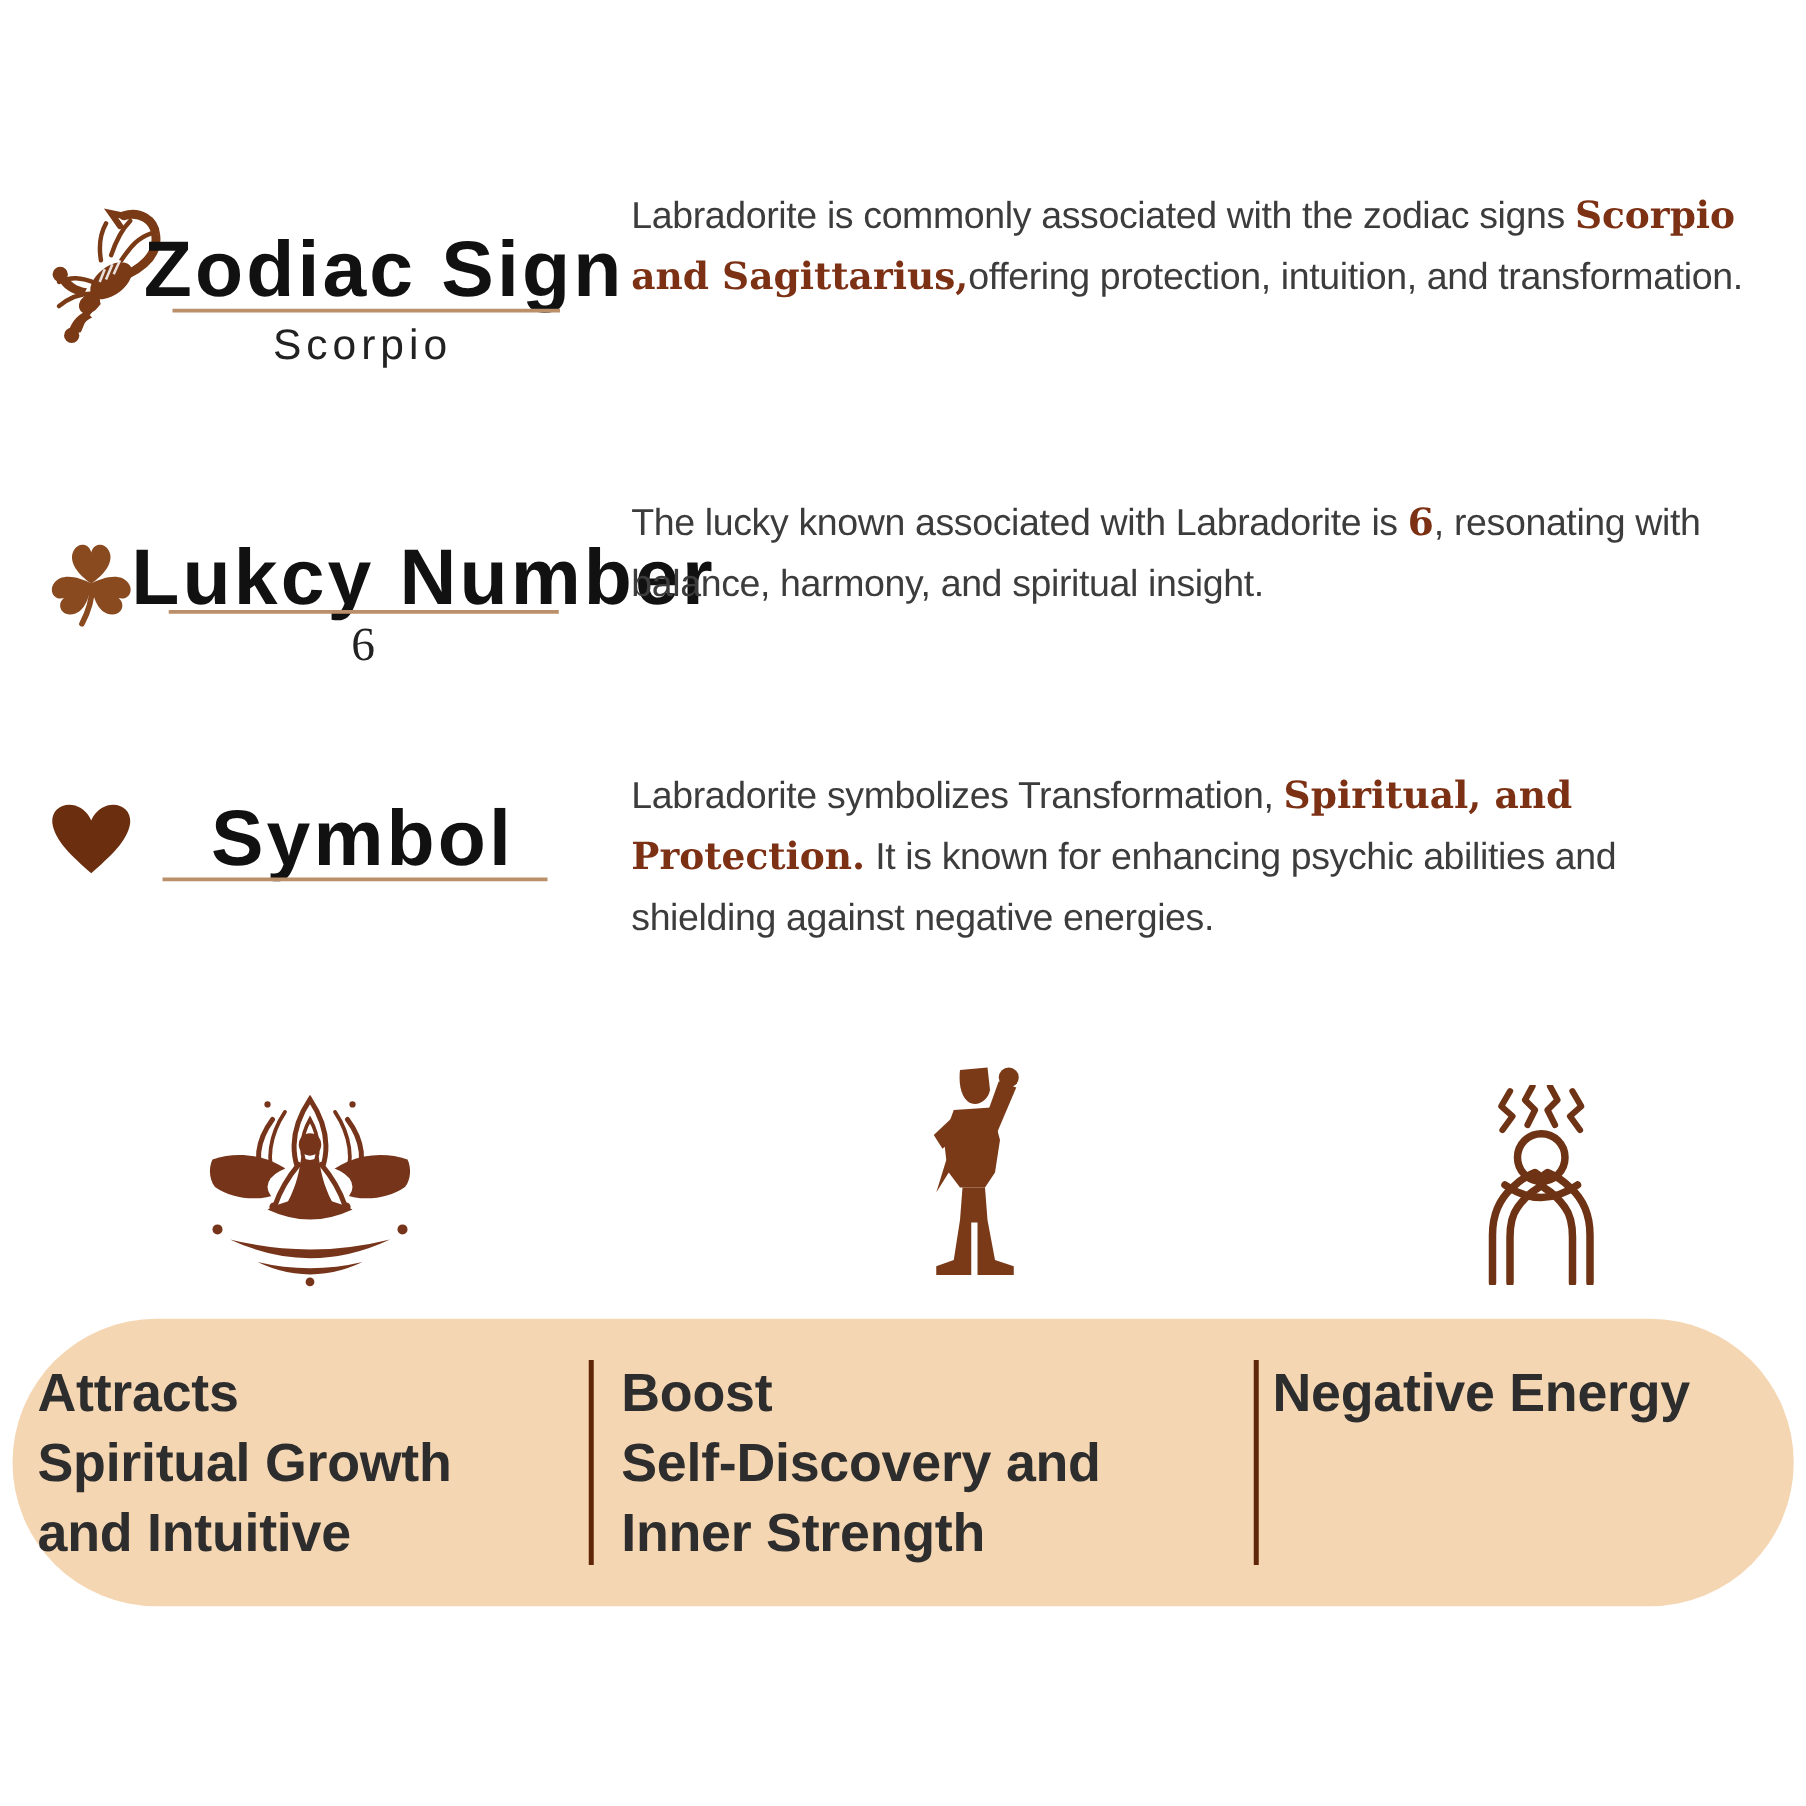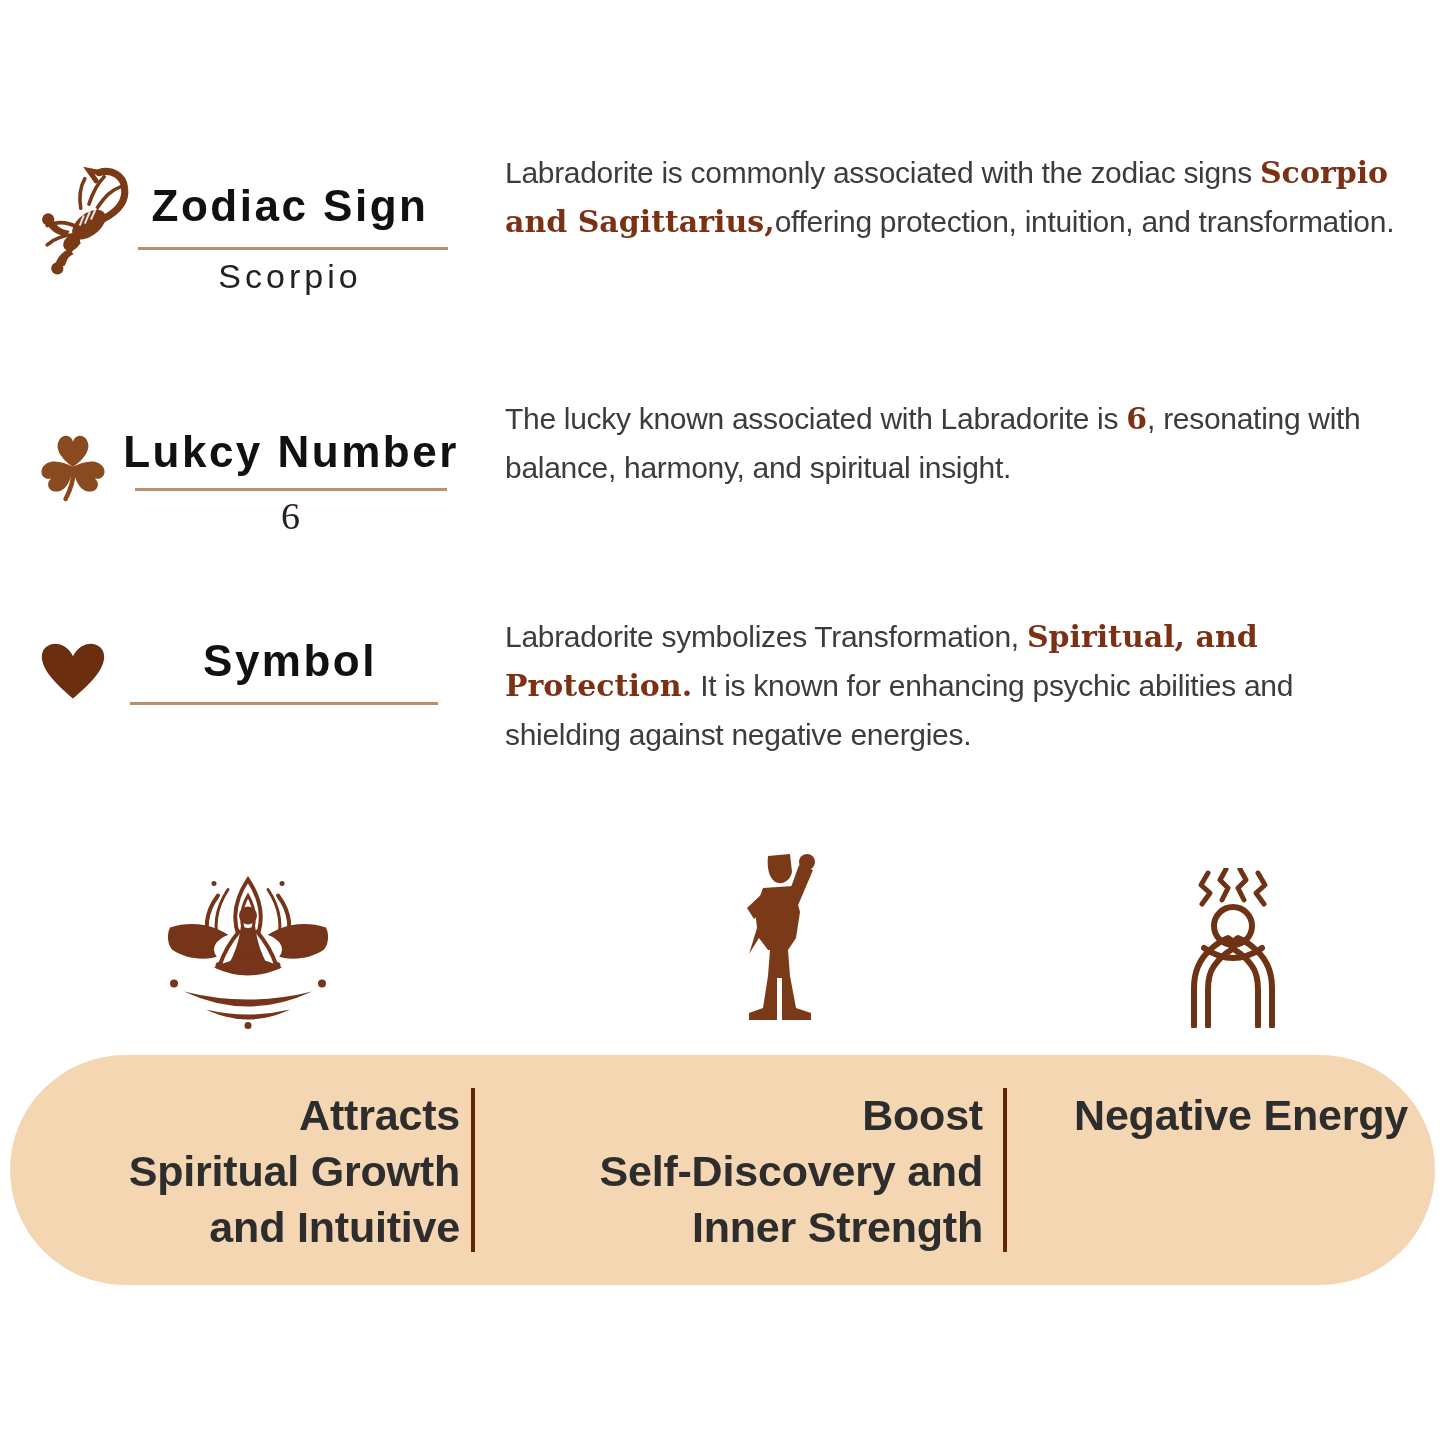--- a/index.html
+++ b/index.html
@@ -5,21 +5,21 @@
   html,body{margin:0;padding:0;background:#ffffff;}
   #canvas{
     position:relative;width:1445px;height:1445px;background:#ffffff;overflow:hidden;
     font-family:"Liberation Sans",sans-serif;
   }
   .abs{position:absolute;}
 
   
   .section-title{
     font-family:"Liberation Sans",sans-serif;
-    font-weight:800;font-size:44px;letter-spacing:2.5px;color:#111111;
+    font-weight:800;font-size:63px;letter-spacing:2.5px;color:#111111;
     text-align:center;white-space:nowrap;line-height:1.1;
   }
   .heading-underline{height:3px;background:#b9906a;}
   .section-value{
     font-family:"Liberation Sans",sans-serif;
     font-weight:400;font-size:34px;letter-spacing:4px;color:#222222;
     text-align:center;white-space:nowrap;
   }
   .section-value.serif{font-family:"Liberation Serif",serif;font-size:38px;letter-spacing:1px;}
 
@@ -32,21 +32,21 @@
     font-family:"DejaVu Serif",serif;font-weight:700;color:#7c3014;letter-spacing:0;
   }
 
   
   .band{
     background:#f5d6b3;border-radius:115px;
   }
   .band-divider{width:4px;background:#5f2708;}
   .benefit{
     font-family:"Liberation Sans",sans-serif;font-weight:700;
-    font-size:43px;line-height:56px;color:#2d2d2d;text-align:right;letter-spacing:-0.2px;
+    font-size:43px;line-height:56px;color:#2d2d2d;text-align:left;letter-spacing:-0.2px;
   }
   svg{display:block;}
 </style>
 </head>
 <body>
 
 <div id="canvas">
 
   <div class="abs" style="left:38px;top:163px;width:112px;height:118px;">
     <svg viewBox="0 0 110 115" width="112" height="118">

